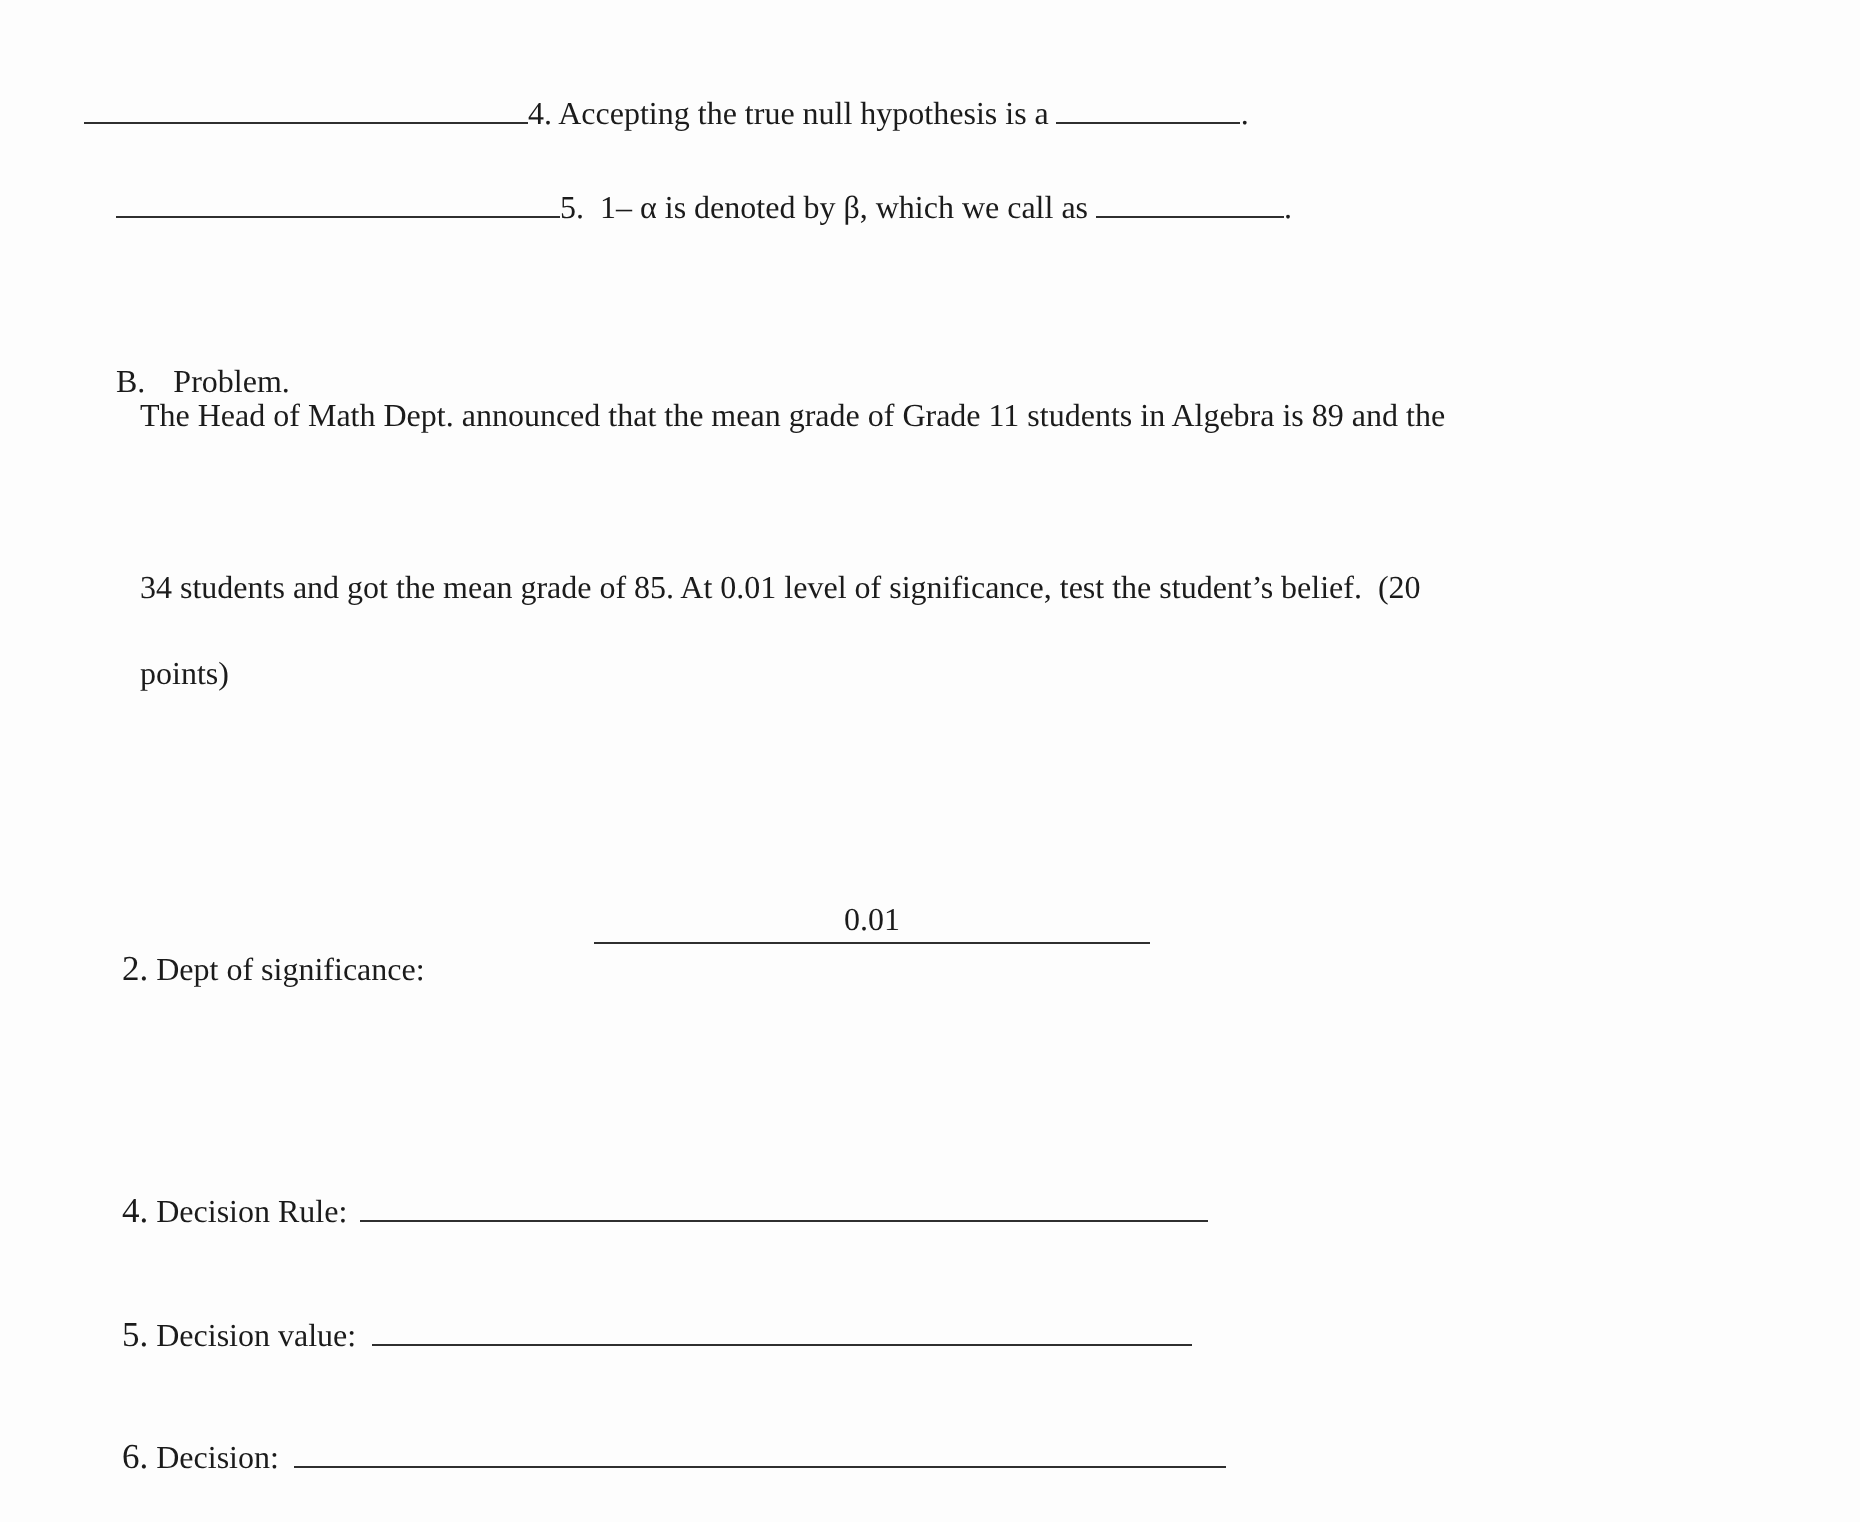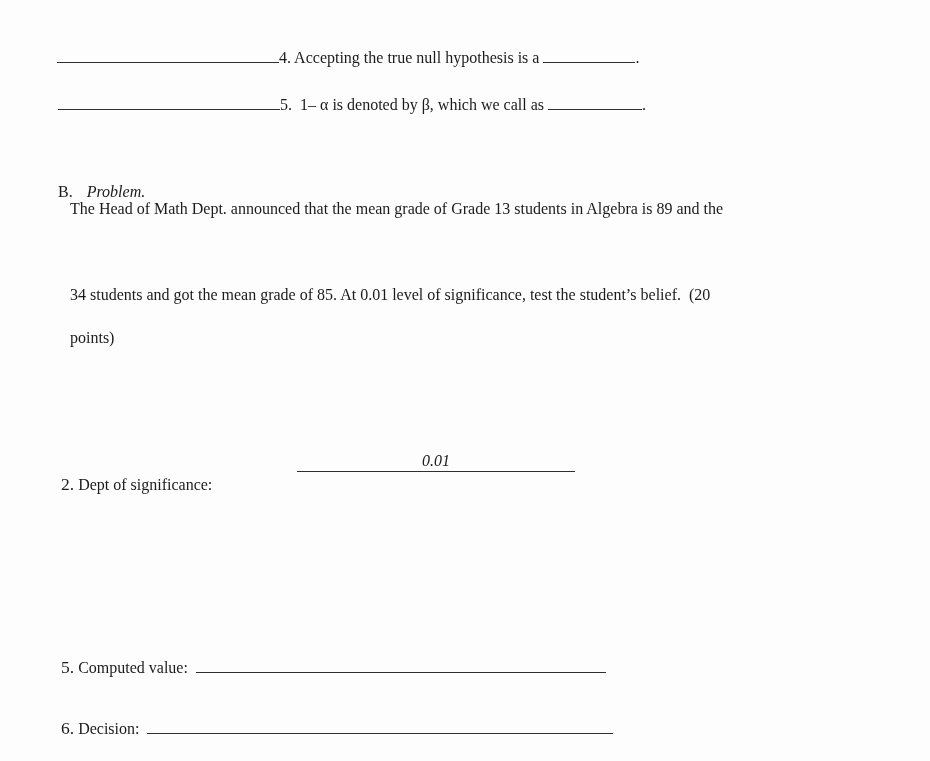--- a/index.html
+++ b/index.html
@@ -26,27 +26,25 @@
   .blank {
     display: inline-block;
     border-bottom: 1.5px solid #2f2f2f;
   }
   .blank.abs {
     position: absolute;
     top: 0;
     height: 20px;
     line-height: 20px;
     text-align: center;
-    font-style: italic;
   }
   .qnum {
     font-size: 17.5px;
   }
   .italic {
-    font-style: italic;
   }
   .spacer {
     display: inline-block;
   }
   
   .w-lead   { width: 222px; }
   .w-tail4  { width: 92px;  margin-left: 4px; }
   .w-tail5  { width: 94px;  margin-left: 4px; }
   .w-q1a    { width: 190px; margin-left: 6px; }
   .w-q1gap  { width: 55px;  }
@@ -55,45 +53,48 @@
   .w-q4     { width: 424px; margin-left: 6px; }
   .w-q5     { width: 410px; margin-left: 8px; }
   .w-q6     { width: 466px; margin-left: 8px; }
   .seclabel { margin-right: 14px; }
 </style>
 </head>
 <body>
 
 <div class="page">
 
-  <div class="row" style="left:41px; top:25px;">
+  <div class="row" style="left:26px; top:25px;">
     <span class="blank w-lead"></span><span>4. Accepting the true null hypothesis is a</span><span class="blank w-tail4"></span><span>.</span>
   </div>
 
   <div class="row" style="left:42px; top:72px;">
     <span class="blank w-lead"></span><span>5.  1– α is denoted by β, which we call as</span><span class="blank w-tail5"></span><span>.</span>
   </div>
 
   <div class="row" style="left:42px; top:159px;">
     <span class="seclabel">B.</span><span class="italic">Problem.</span>
   </div>
 
-  <div class="row" style="left:70px; top:198px;">The Head of Math Dept. announced that the mean grade of Grade 13 students in Algebra is 89 and the</div>
+  <div class="row" style="left:70px; top:198px;">The Head of Math Dept. announced that the mean grade of Grade 11 students in Algebra is 89 and the</div>
   <div class="row" style="left:70px; top:284px;text-align:right;">34 students and got the mean grade of 85. At 0.01 level of significance, test the student’s belief.  (20</div>
   <div class="row" style="left:70px; top:327px;">points)</div>
 
 
   <div class="row" style="left:45px; top:451px; width:560px;">
     <span class="qnum">2.</span> <span>Dept of significance:</span>
     <span class="blank abs w-q23">0.01</span>
   </div>
 
 
+  <div class="row" style="left:45px; top:572px;">
+    <span class="qnum">4.</span> <span>Decision Rule:</span><span class="blank w-q4"></span>
+  </div>
 
   <div class="row" style="left:45px; top:634px;">
-    <span class="qnum">5.</span> <span>Computed value:</span><span class="blank w-q5"></span>
+    <span class="qnum">5.</span> <span>Decision value:</span><span class="blank w-q5"></span>
   </div>
 
   <div class="row" style="left:45px; top:695px;">
     <span class="qnum">6.</span> <span>Decision:</span><span class="blank w-q6"></span>
   </div>
 
 </div>
 
 </body></html>

